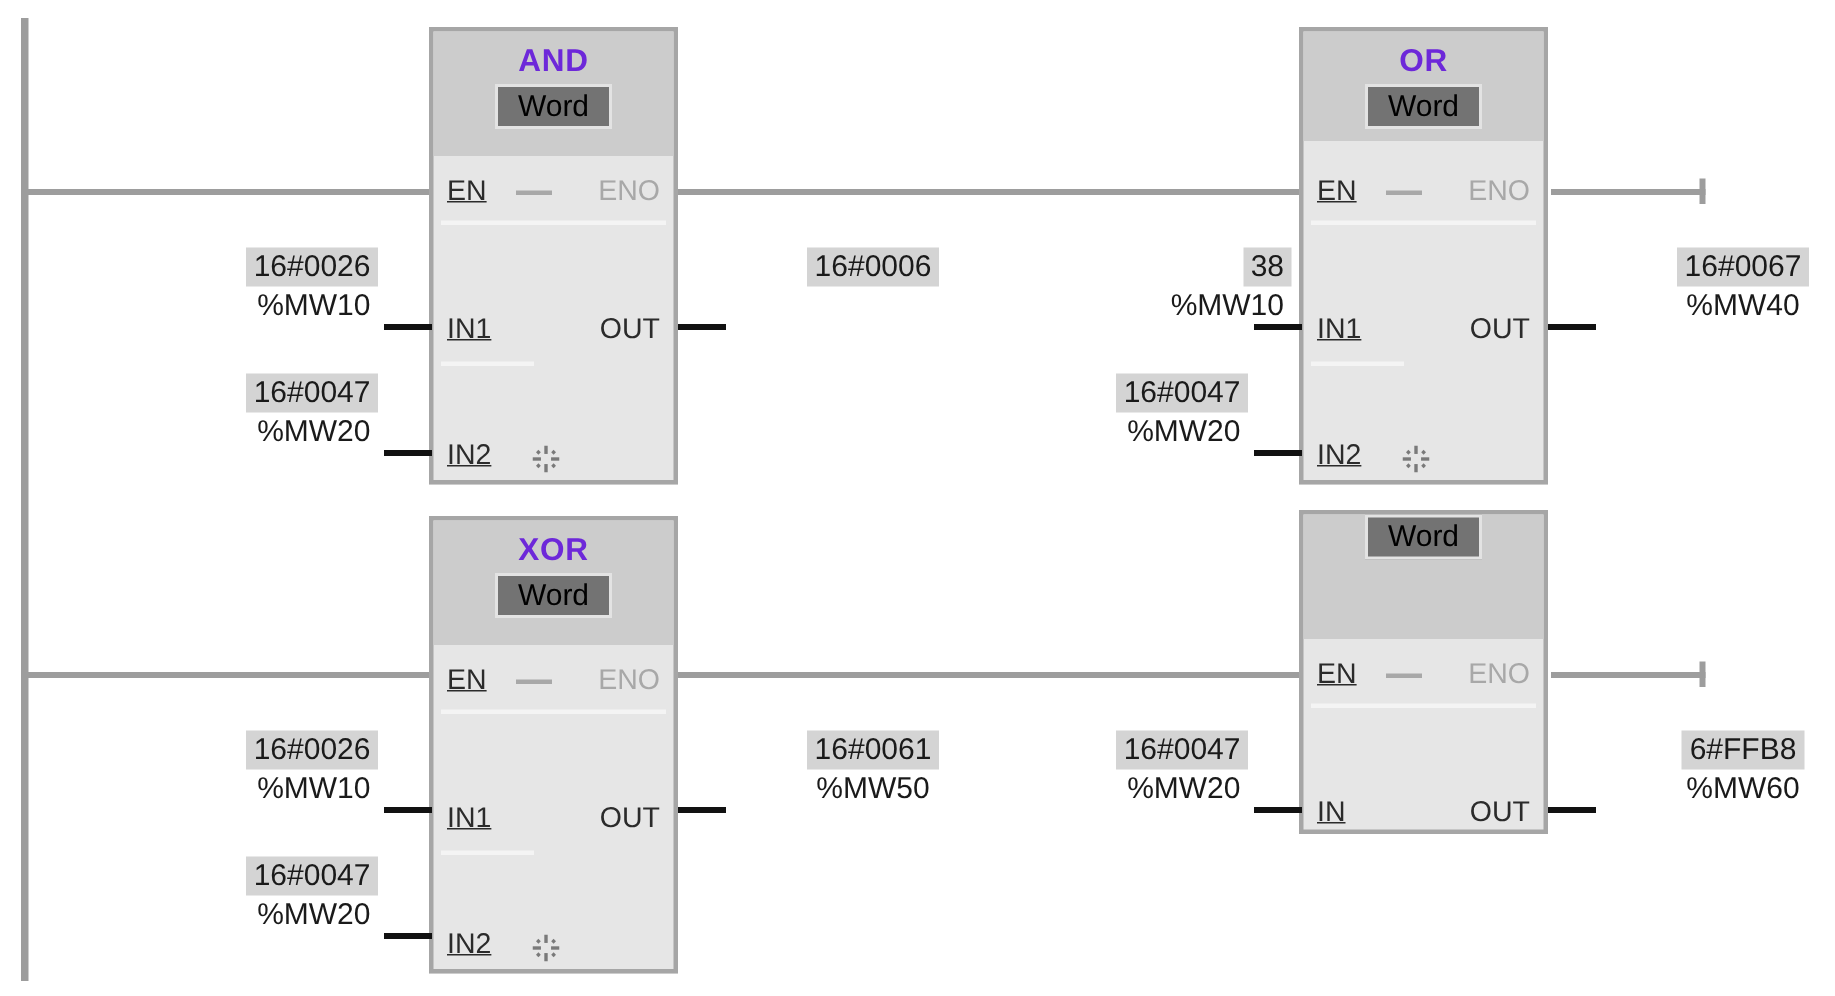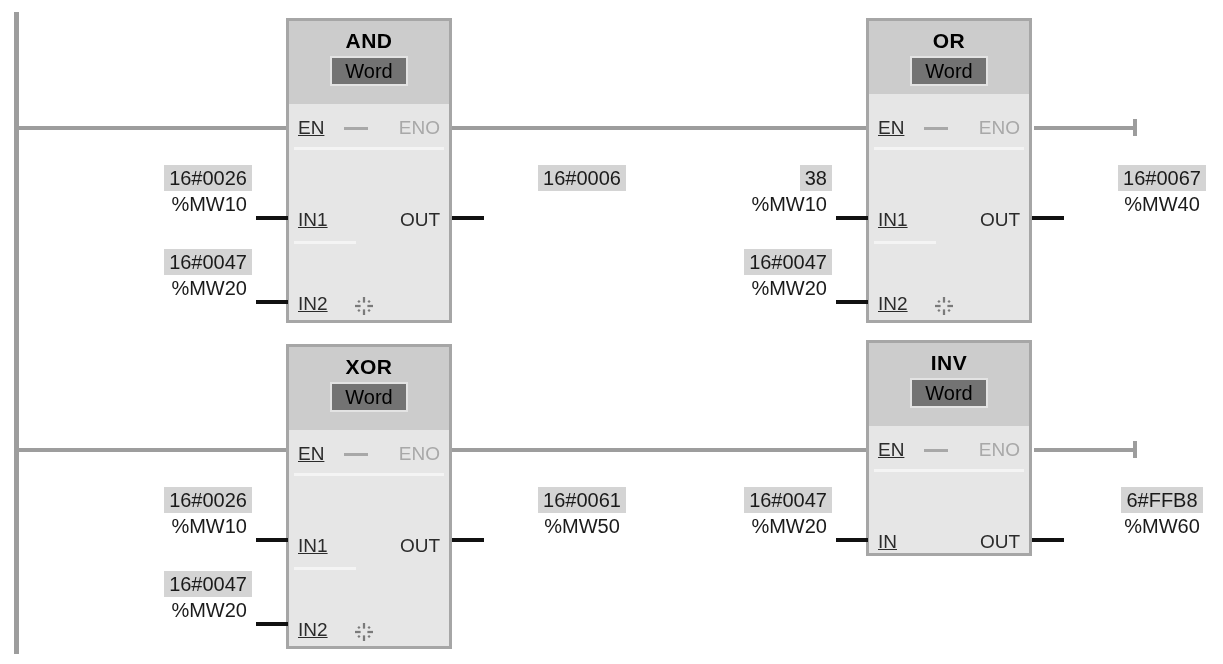--- a/index.html
+++ b/index.html
@@ -20,21 +20,21 @@
   .wire{position:absolute;background:#111111;height:4px;}
 
   
   .block{position:absolute;box-sizing:border-box;border:3px solid #a6a6a6;background:#e6e6e6;}
   .block-header{
     position:absolute;left:0;right:0;top:0;
     background:#cccccc;
     text-align:center;
   }
   .block-title{
-    font-size:21px;font-weight:bold;color:#000000;
+    font-size:21px;font-weight:bold;color:#6d28d9;
     line-height:30px;letter-spacing:0.5px;
   }
   .type-box{
     display:inline-block;
     border:2px solid #e3e3e3;
     background:#737373;
     padding:0 13px;
     font-size:20px;line-height:26px;color:#000;
   }
   .pin{position:absolute;font-size:19px;color:#2b2b2b;white-space:nowrap;}
@@ -148,21 +148,21 @@
             <rect x="11" y="7" width="5" height="2"></rect>
           <rect x="2.5" y="3" width="2" height="2" transform="rotate(-45 3.5 4)"></rect>
           <rect x="11.5" y="3" width="2" height="2" transform="rotate(45 12.5 4)"></rect>
           <rect x="2.5" y="11" width="2" height="2" transform="rotate(45 3.5 12)"></rect>
           <rect x="11.5" y="11" width="2" height="2" transform="rotate(-45 12.5 12)"></rect>
         </g>
       </svg>
     </div>
   </div>
 
-  <div class="operand" style="left:666px;top:165px;width:166px;">
+  <div class="operand" style="left:695px;top:165px;width:166px;">
     <span class="val">38</span>
     <span class="addr">%MW10</span>
   </div>
   <div class="wire" style="left:836px;top:216px;width:32px;"></div>
 
   <div class="operand" style="left:666px;top:249px;width:166px;">
     <span class="val">16#0047</span>
     <span class="addr">%MW20</span>
   </div>
   <div class="wire" style="left:836px;top:300px;width:32px;"></div>
@@ -222,21 +222,20 @@
   <div class="wire" style="left:256px;top:622px;width:32px;"></div>
 
   <div class="wire" style="left:452px;top:538px;width:32px;"></div>
   <div class="operand left-align" style="left:487px;top:487px;width:190px;">
     <span class="val">16#0061</span>
     <span class="addr">%MW50</span>
   </div>
 
   <div class="block" style="left:866px;top:340px;width:166px;height:216px;">
     <div class="block-header" style="height:83px;">
-      <div class="block-title" style="margin-top:5px;">INV</div>
       <span class="type-box">Word</span>
     </div>
     <div class="pin pin-left" style="top:96px;">EN</div>
     <div class="en-dash" style="left:55px;top:106px;width:24px;"></div>
     <div class="pin pin-right eno" style="top:96px;">ENO</div>
     <div class="sep" style="left:5px;top:126px;right:5px;"></div>
 
     <div class="pin pin-left" style="top:188px;">IN</div>
     <div class="pin pin-right" style="top:188px;">OUT</div>
   </div>

